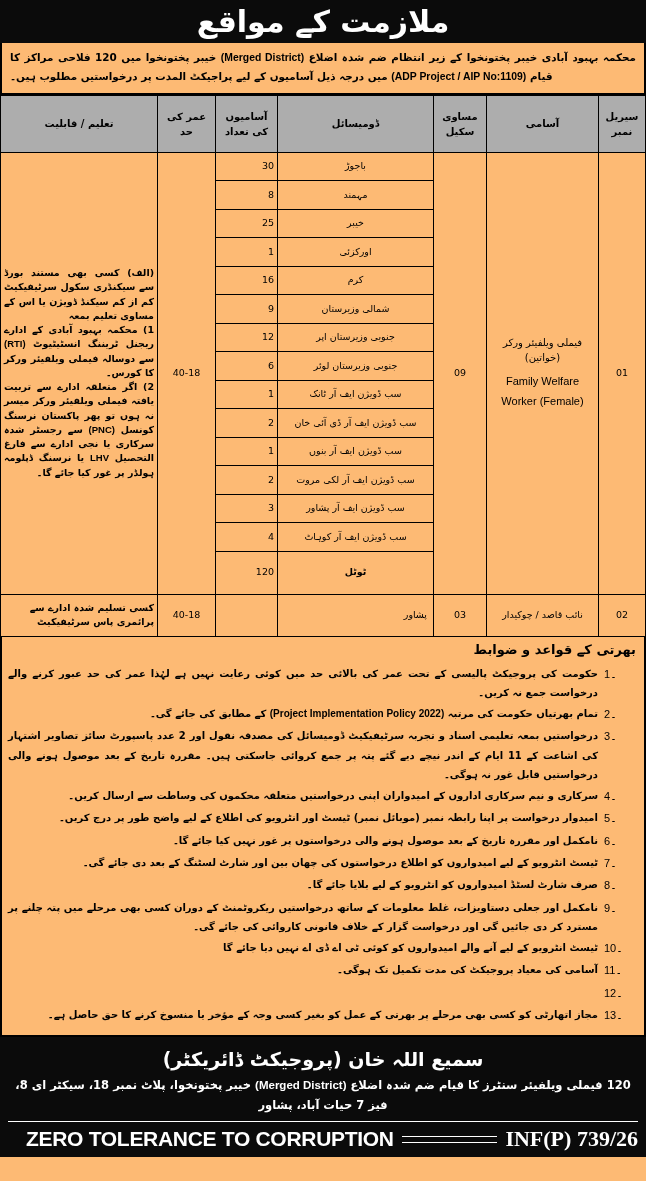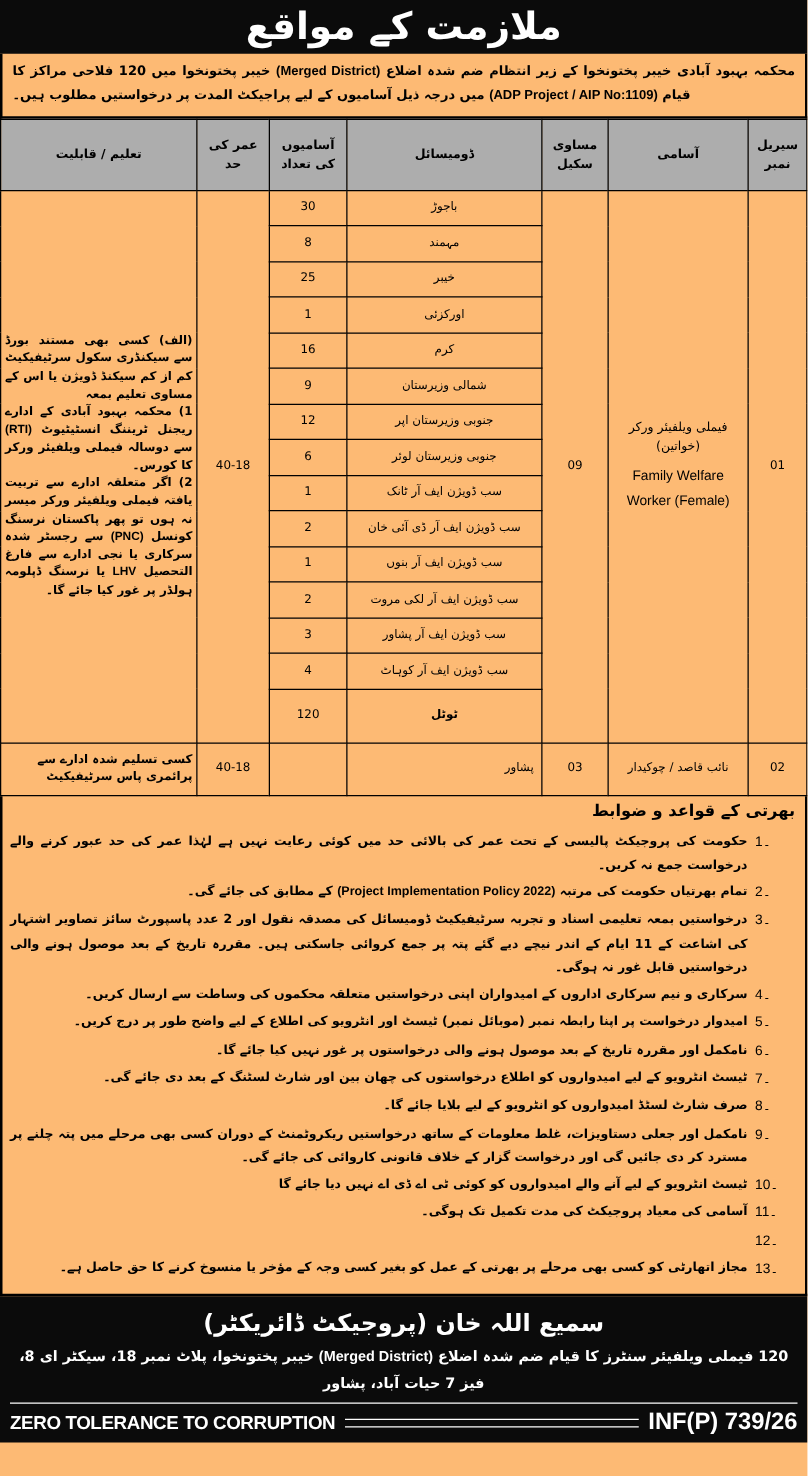--- a/index.html
+++ b/index.html
@@ -50,21 +50,21 @@
     line-height:1.5;
   }
   table.jobs thead th{
     background:#adadad;height:52px;font-weight:600;font-size:10px;
     text-align:center;
   }
   .c-serial{width:40px;text-align:center;}
   .c-post{width:105px;text-align:center;}
   .c-scale{width:46px;text-align:center;}
   .c-dom{width:149px;text-align:center;}
-  .c-count{width:55px;text-align:center;}
+  .c-count{width:55px;text-align:right;}
   .c-age{width:51px;text-align:center;}
   .c-edu{width:auto;text-align:justify;margin-left:48px;}
   .num{font-family:"Liberation Sans",sans-serif;font-size:11px;}
   .post-ur{font-size:10px;display:block;margin-bottom:7px;}
   .post-en{font-family:"Liberation Sans",sans-serif;direction:ltr;font-size:11px;display:block;line-height:1.75;}
   td.age-cell{vertical-align:top;padding-top:6px;}
   td.edu-cell{
     vertical-align:top;padding:5px 6px 5px 6px;
     font-size:9.6px;line-height:2.0;
     text-align:justify;text-align-last:right;
@@ -121,29 +121,29 @@
     font-family:"DejaVu Sans","Liberation Sans",sans-serif;
     direction:rtl;line-height:1.7;padding-bottom:6px;
   }
   .address .ltr{direction:ltr;unicode-bidi:embed;font-family:"Liberation Sans",sans-serif;font-weight:bold;}
   .ztc-bar{
     display:flex;align-items:center;gap:8px;
     border-top:1px solid #fff;padding:4px 0 5px 0;
   }
   .ztc-left{
     font-family:"Liberation Sans",sans-serif;
-    font-size:15px;font-weight:bold;letter-spacing:-0.3px;white-space:nowrap;
+    font-size:21px;font-weight:bold;letter-spacing:-0.3px;white-space:nowrap;margin-left:18px;
   }
   .ztc-rule{
     flex:1 1 auto;height:5px;
     border-top:1px solid #fff;border-bottom:1px solid #fff;
   }
   .ztc-right{
-    font-family:Liberation Sans, sans-serif;
-    font-size:19px;font-weight:bold;white-space:nowrap;
+    font-family:Liberation Serif, serif;
+    font-size:22px;font-weight:bold;white-space:nowrap;
   }
 </style>
 </head>
 <body>
 
 <div class="page">
 
   <div class="title-banner">
     <span class="title-text">ملازمت کے مواقع</span>
   </div>

